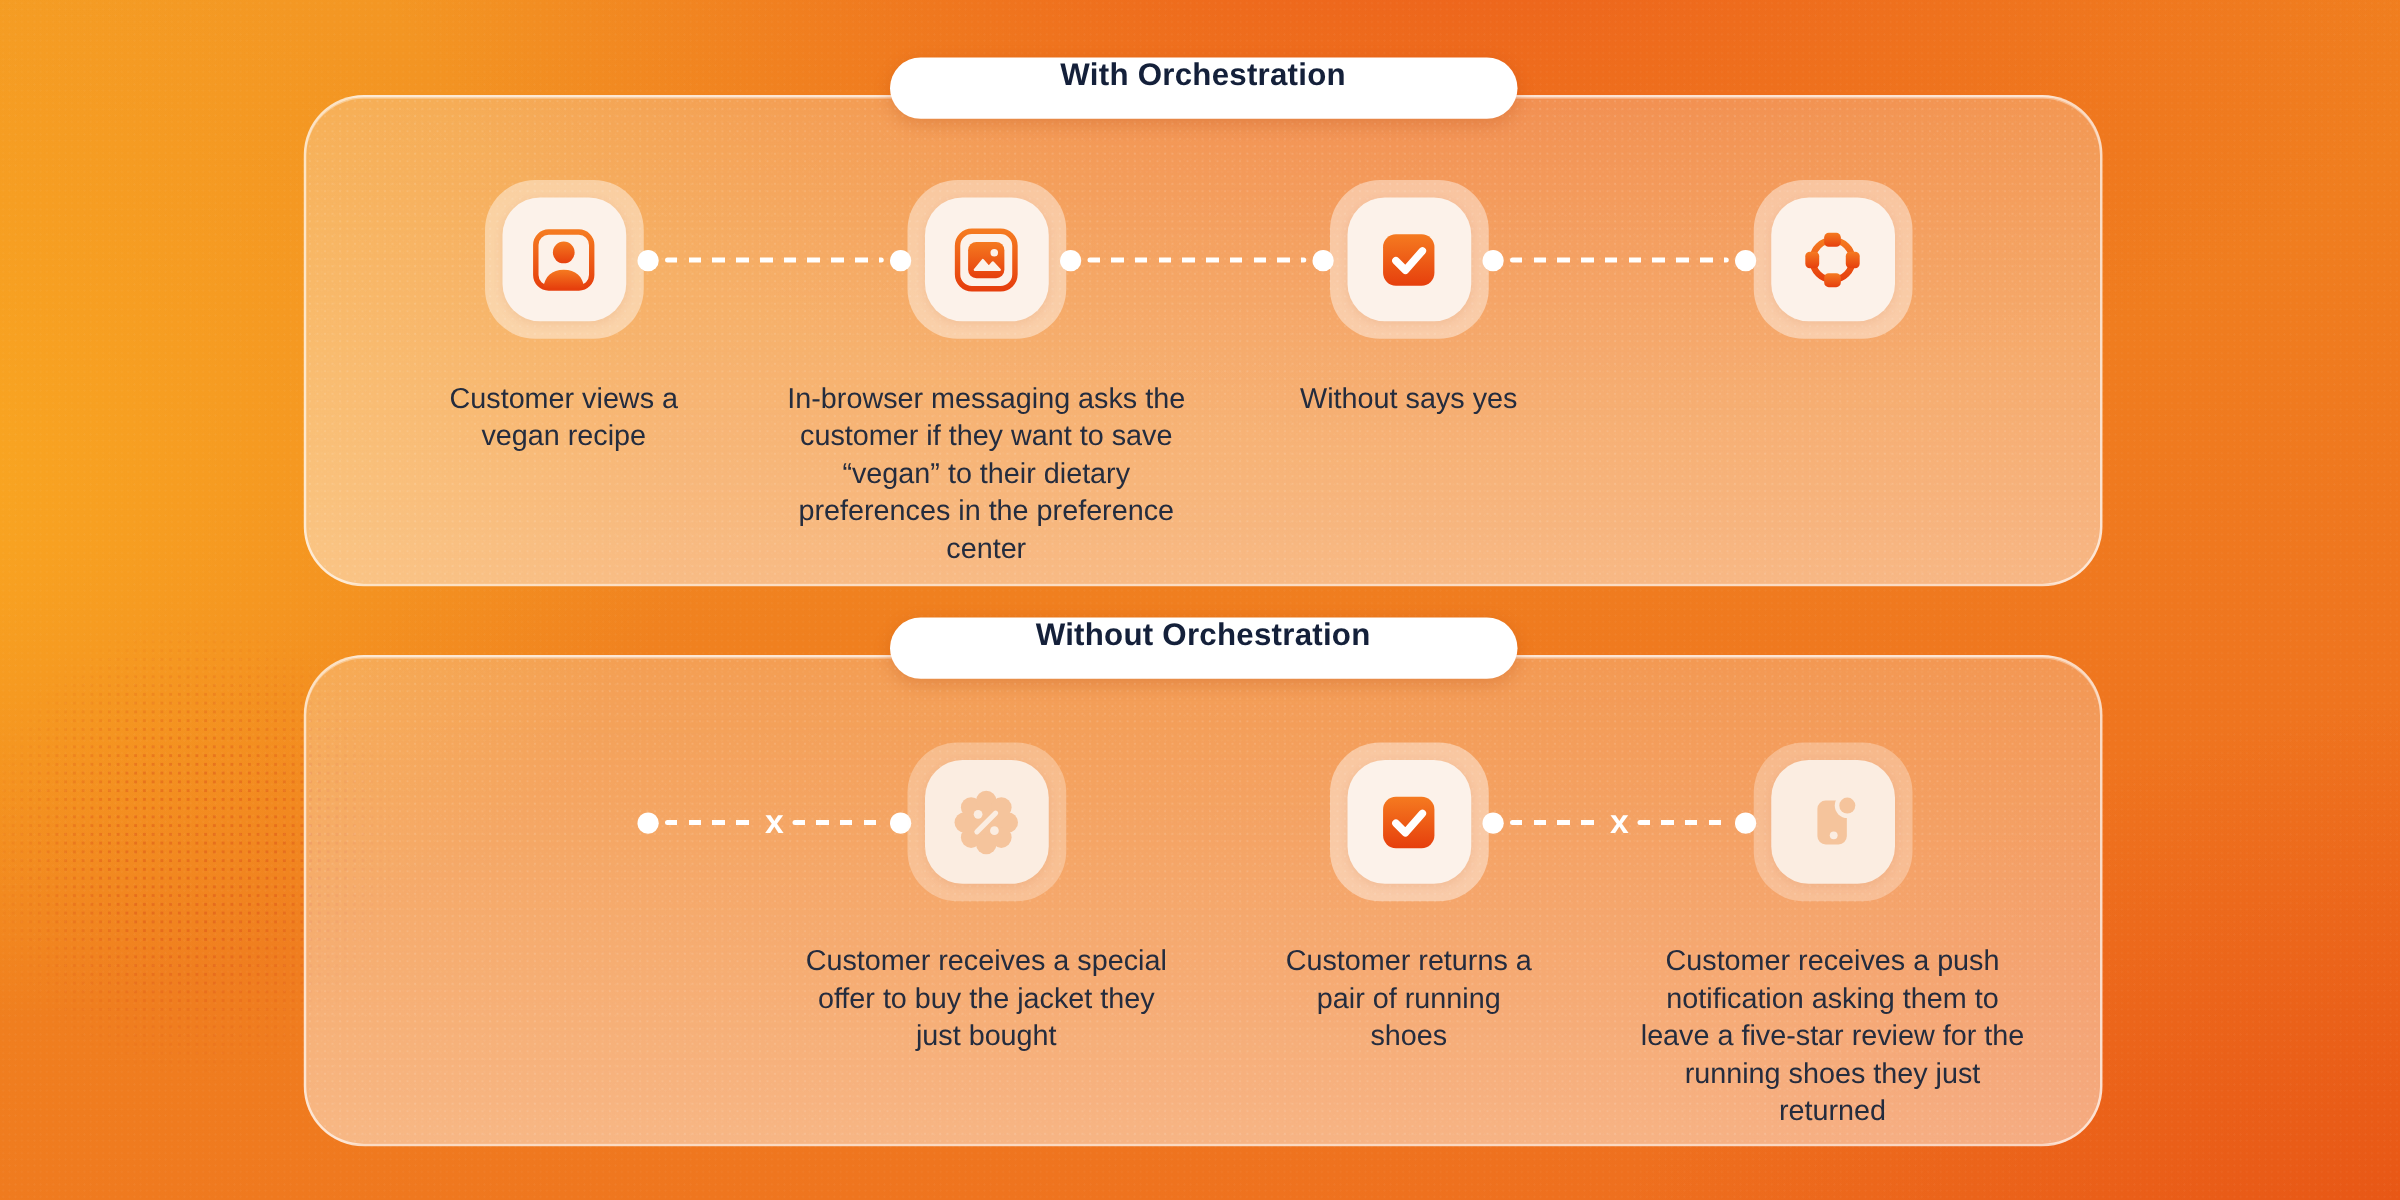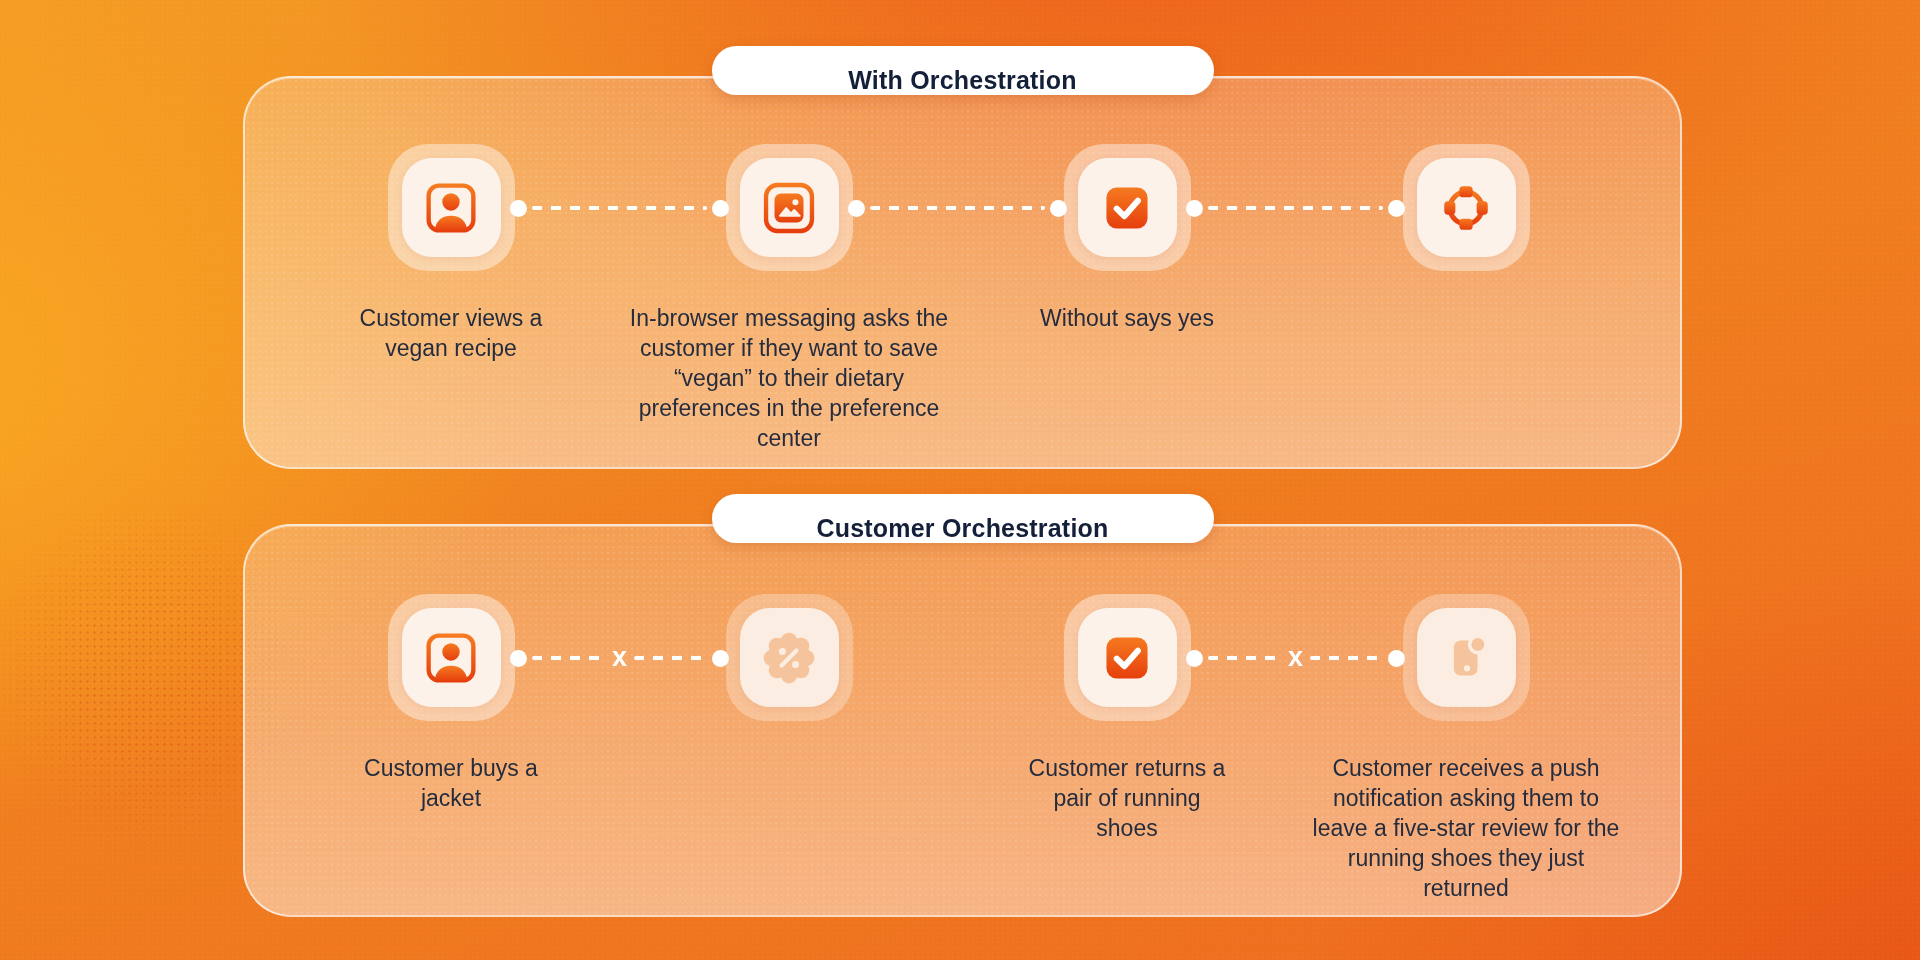--- a/index.html
+++ b/index.html
@@ -22,21 +22,21 @@
     opacity:.55;}
   .panel{position:absolute;left:243px;width:1435px;height:389px;border-radius:48px;
     background:linear-gradient(180deg,rgba(255,245,234,.26) 0%,rgba(255,240,226,.52) 100%);
     border:2px solid rgba(255,255,255,.65);
     box-shadow:inset 0 1px 0 rgba(255,255,255,.35);}
   .panel::before{content:"";position:absolute;inset:0;border-radius:inherit;pointer-events:none;opacity:.12;
     background-image:radial-gradient(rgba(255,255,255,.9) 1px,transparent 1px);background-size:6px 6px;}
   .panel-with{top:76px;}
   .panel-without{top:524px;}
   .pill{position:absolute;left:50%;top:-32px;transform:translateX(-50%);width:502px;height:49px;
-    background:#FFFFFF;border-radius:26px;display:flex;align-items:flex-end;justify-content:center;
+    background:#FFFFFF;border-radius:26px;display:flex;align-items:flex-start;justify-content:center;
     box-shadow:0 4px 14px rgba(170,55,0,.22);z-index:3;}
   .pill span{font-size:25px;font-weight:700;color:#14203A;letter-spacing:.2px;}
   .col{position:absolute;top:66px;width:320px;display:flex;flex-direction:column;align-items:center;z-index:2;}
   .panel-without .col{top:68px;}
   .card{width:127px;height:127px;border-radius:40px;background:rgba(255,255,255,.42);
     display:flex;align-items:center;justify-content:center;}
   .card.muted{background:rgba(255,252,248,.30);}
   .card-inner{width:99px;height:99px;border-radius:30px;background:#FCF2EA;
     display:flex;align-items:center;justify-content:center;box-shadow:0 2px 8px rgba(190,70,10,.10);}
   .card.muted .card-inner{background:#FBEDE1;}
@@ -140,50 +140,38 @@
             <rect x="6" y="18.5" width="9.2" height="11" rx="3" fill="url(#ig)"></rect>
             <rect x="32.8" y="18.5" width="9.2" height="11" rx="3" fill="url(#ig)"></rect>
           </svg>
         </div>
       </div>
     </div>
   </section>
 
   <section class="panel panel-without">
     <div class="pill">
-      <span>Customer Orchestration</span>
+      <span>Without Orchestration</span>
     </div>
 
     <div class="connector c1">
       <span class="dot"></span>
       <span class="dashes"></span>
       <span class="xmark">x</span>
       <span class="dashes"></span>
       <span class="dot"></span>
     </div>
     <div class="connector c3">
       <span class="dot"></span>
       <span class="dashes"></span>
       <span class="xmark">x</span>
       <span class="dashes"></span>
       <span class="dot"></span>
     </div>
 
-    <div class="col col1">
-      <div class="card">
-        <div class="card-inner">
-          <svg width="58" height="58" viewBox="0 0 48 48">
-            <rect x="5.5" y="5.5" width="37" height="37" rx="8.5" fill="none" stroke="url(#ig)" stroke-width="3.6"></rect>
-            <circle cx="24" cy="19" r="7.2" fill="url(#ig)"></circle>
-            <path d="M24 30.5c-8 0-12.8 4.6-13.6 12.5h27.2C36.8 35.1 32 30.5 24 30.5z" fill="url(#ig)" clip-path="url(#rclip)"></path>
-          </svg>
-        </div>
-      </div>
-      <p class="caption" style="max-width:200px">Customer buys a jacket</p>
-    </div>
 
     <div class="col col2">
       <div class="card muted">
         <div class="card-inner">
           <svg width="58" height="58" viewBox="0 0 48 48">
             <g fill="#F5C49C">
               <circle cx="24" cy="24" r="15"></circle>
               <circle cx="38.2" cy="24" r="6.8"></circle>
                 <circle cx="34" cy="34" r="6.8"></circle>
               <circle cx="24" cy="38.2" r="6.8"></circle>
@@ -192,20 +180,21 @@
                 <circle cx="14" cy="14" r="6.8"></circle>
               <circle cx="24" cy="9.8" r="6.8"></circle>
                 <circle cx="34" cy="14" r="6.8"></circle>
             </g>
             <path d="M17.8 30.2L30.2 17.8" stroke="#FBEDE1" stroke-width="3.4" stroke-linecap="round"></path>
             <circle cx="18.6" cy="18.6" r="2.9" fill="#FBEDE1"></circle>
             <circle cx="29.4" cy="29.4" r="2.9" fill="#FBEDE1"></circle>
           </svg>
         </div>
       </div>
+      <p class="caption" style="max-width:305px">Customer receives a special offer to buy the jacket they just bought</p>
     </div>
 
     <div class="col col3">
       <div class="card">
         <div class="card-inner">
           <svg width="58" height="58" viewBox="0 0 48 48">
             <rect x="7" y="7" width="34" height="34" rx="8.5" fill="url(#ig)"></rect>
             <path d="M15.5 24.5l6.3 6.3L33 18" fill="none" stroke="#FFFFFF" stroke-width="5" stroke-linecap="round" stroke-linejoin="round"></path>
           </svg>
         </div>

